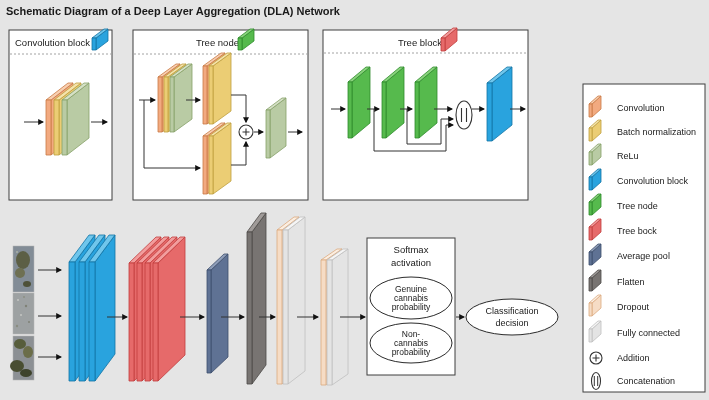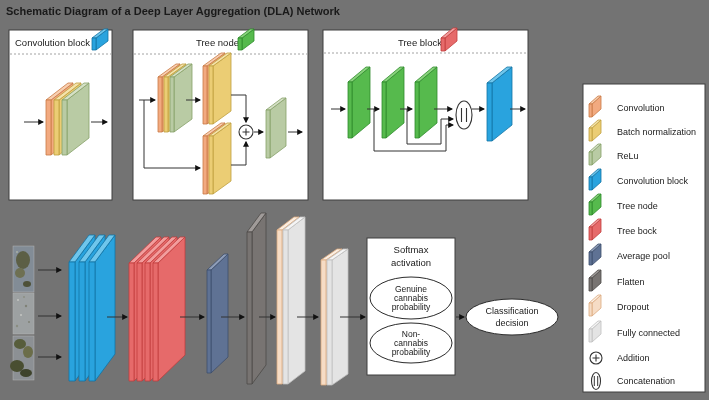--- a/index.html
+++ b/index.html
@@ -1,16 +1,16 @@
 <!DOCTYPE html>
 <html><head>
 <meta charset="utf-8">
 <style>
   html,body{margin:0;padding:0;background:#fff;}
-  .stage{position:relative;width:709px;height:400px;background:#737373;overflow:hidden;}
+  .stage{position:relative;width:709px;height:400px;background:#e5e5e5;overflow:hidden;}
   svg{display:block;}
   text{font-family:"Liberation Sans",sans-serif;fill:#1a1a1a;}
   .title-t{font-size:11px;font-weight:700;}
   .hdr-t{font-size:9.5px;}
   .leg-t{font-size:9px;}
   .soft-t{font-size:9.5px;}
   .ell-t{font-size:8.5px;}
   .cls-t{font-size:9px;}
   .boxframe{fill:#fff;stroke:#3f3f3f;stroke-width:1;}
   .dotted{stroke:#8a8a8a;stroke-width:0.8;stroke-dasharray:2 2;fill:none;}

